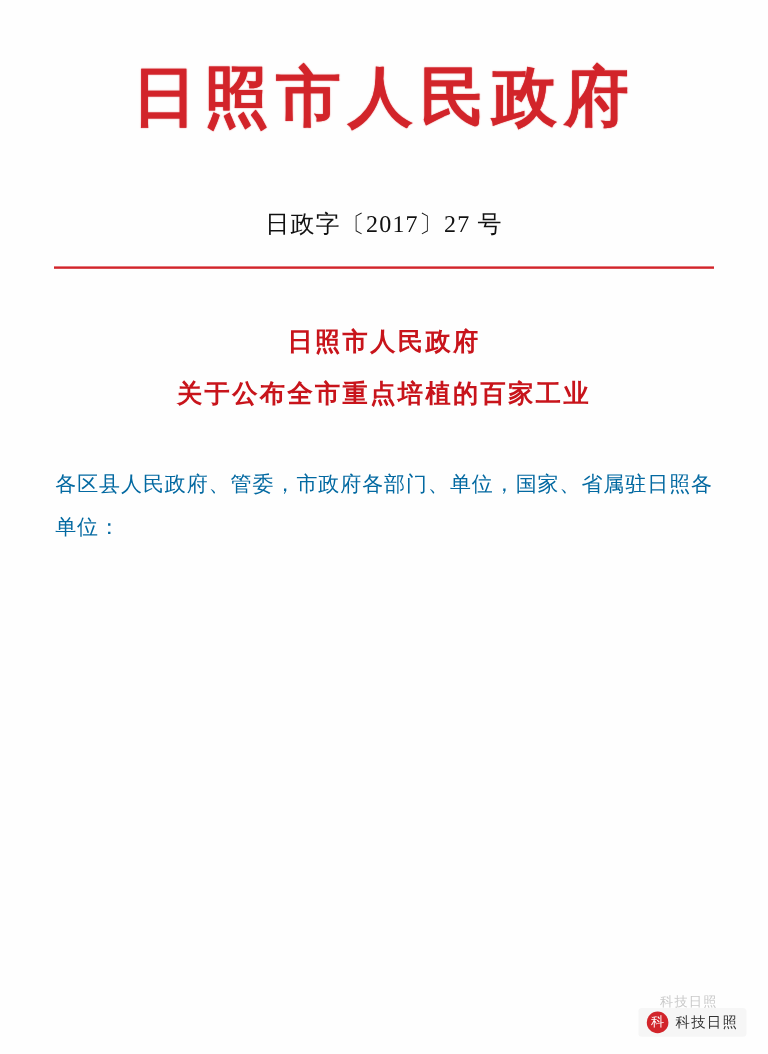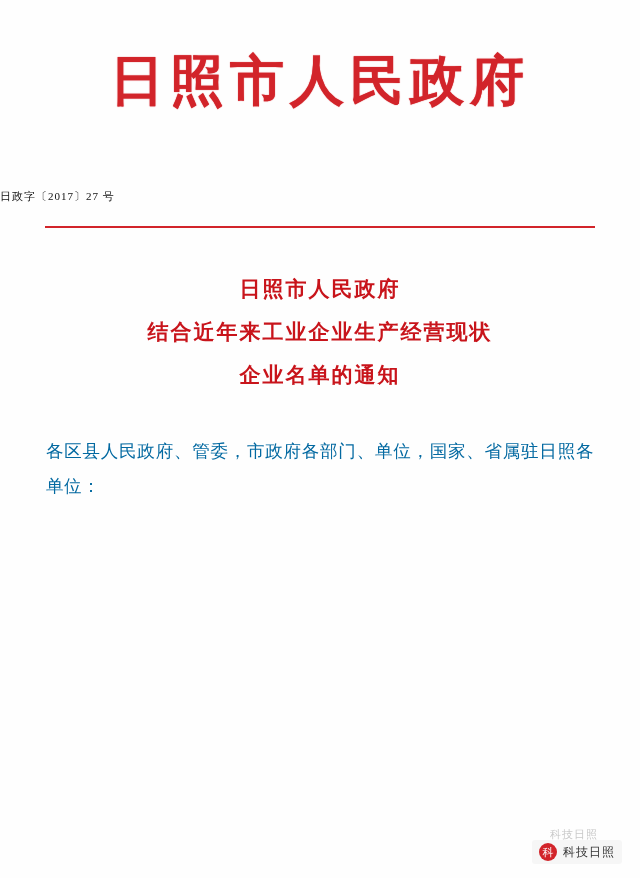--- a/index.html
+++ b/index.html
@@ -31,22 +31,23 @@
     color: #d2242a;
     font-family: "Liberation Serif", "DejaVu Serif", serif;
     font-weight: bold;
     font-size: 54px;
     letter-spacing: 6px;
     line-height: 1.1;
     white-space: nowrap;
     text-shadow: 0 0 1px #d2242a;
   }
   .doc-number {
-    margin-top: 78px;
-    font-size: 11px;
+    text-align: center;
+    margin-top: 62px;
+    font-size: 20px;
     color: #111;
     letter-spacing: 1px;
   }
   .red-rule {
     margin: 22px 45px 0 45px;
     border-top: 2.5px solid #d2242a;
   }
   .title-block {
     margin-top: 40px;
     text-align: center;
@@ -119,22 +120,21 @@
   <div class="masthead">
     <div class="masthead-title">日照市人民政府</div>
   </div>
 
   <div class="doc-number">日政字〔2017〕27 号</div>
 
   <div class="red-rule"></div>
 
   <div class="title-block">
     <span class="title-line">日照市人民政府</span>
-    <span class="title-line">结合近年来工业企业生产经营现状</span>
-    <span class="title-line">企业名单的通知</span>
+    <span class="title-line">关于公布全市重点培植的百家工业</span>
   </div>
 
   <div class="body-block">
     <p class="para">各区县人民政府、管委，市政府各部门、单位，国家、省属驻日照各单位：</p>
   </div>
 
   <div class="watermark">科技日照</div>
 
   <div class="footer-badge">
     <span class="badge-logo">科</span>

